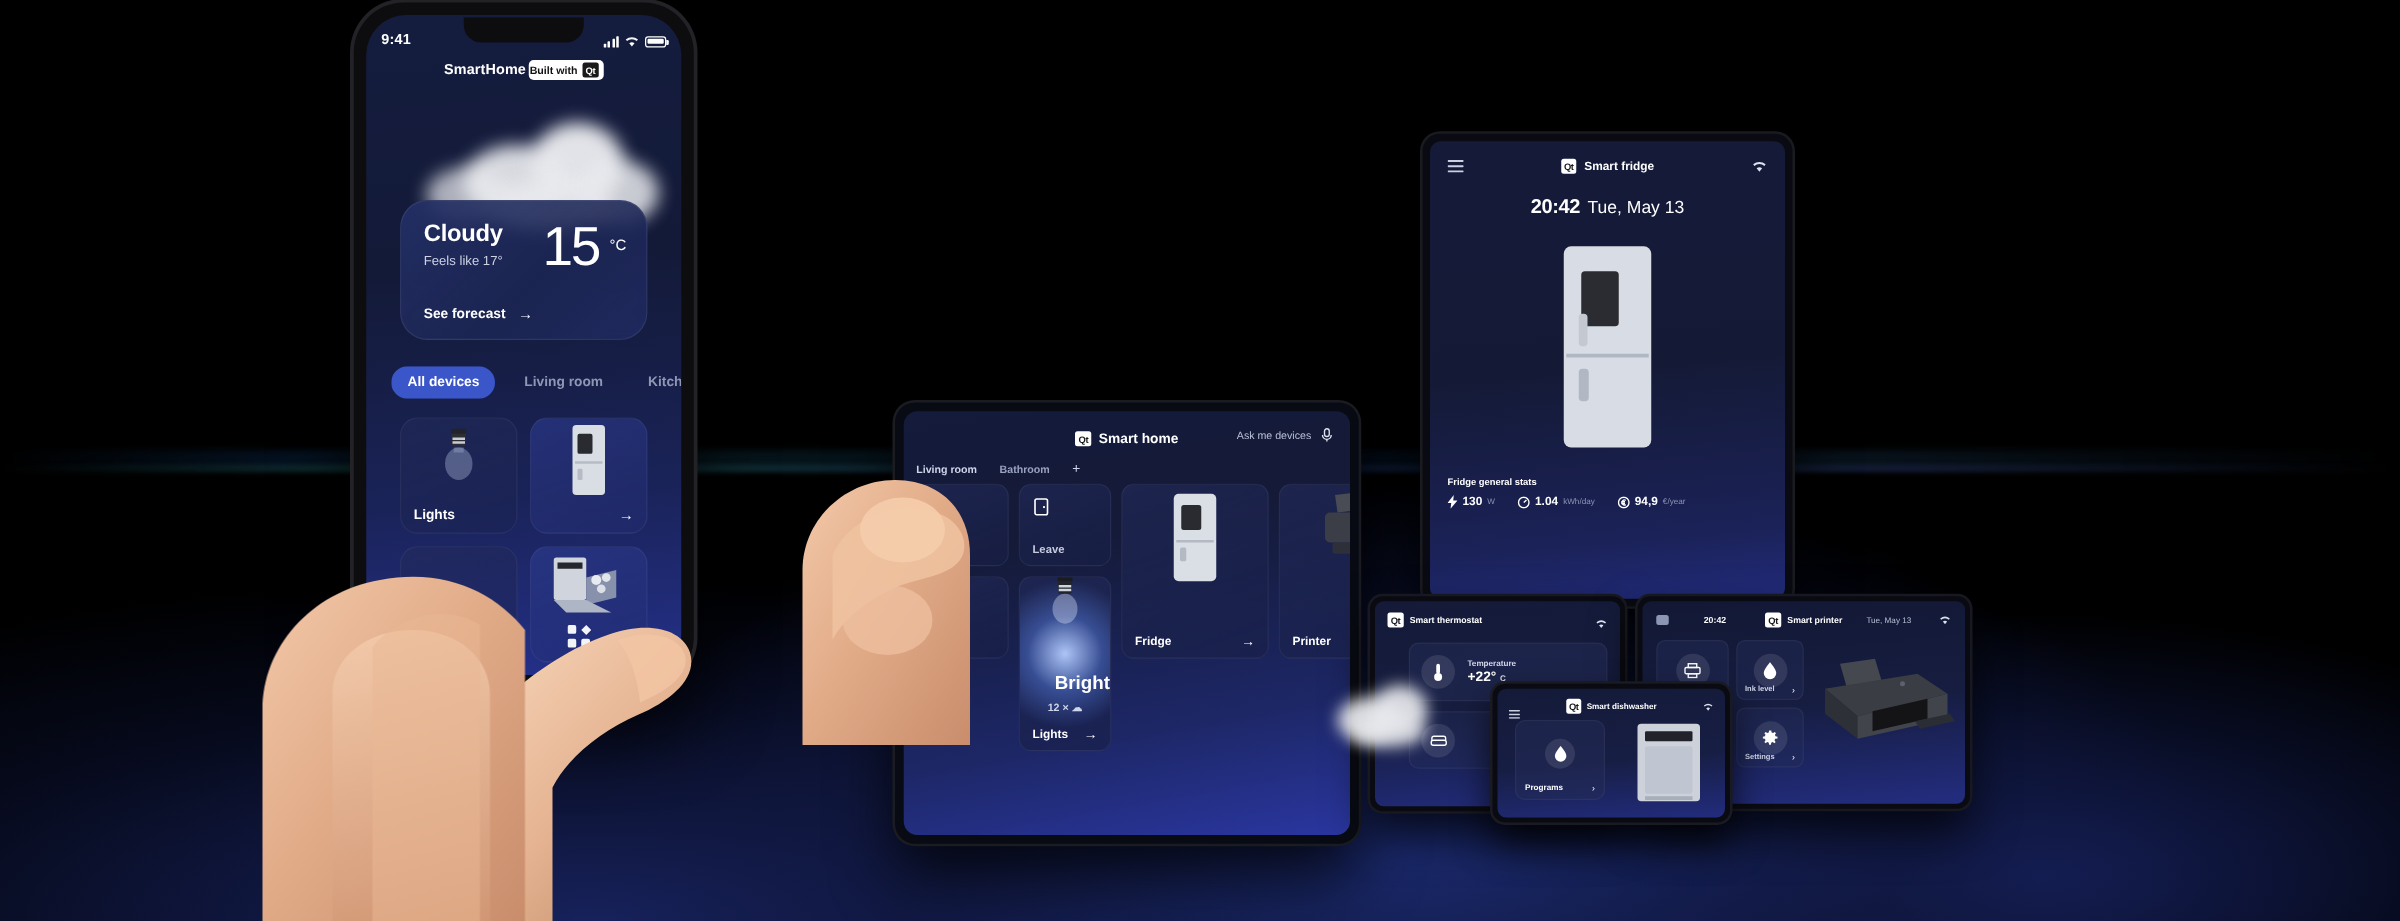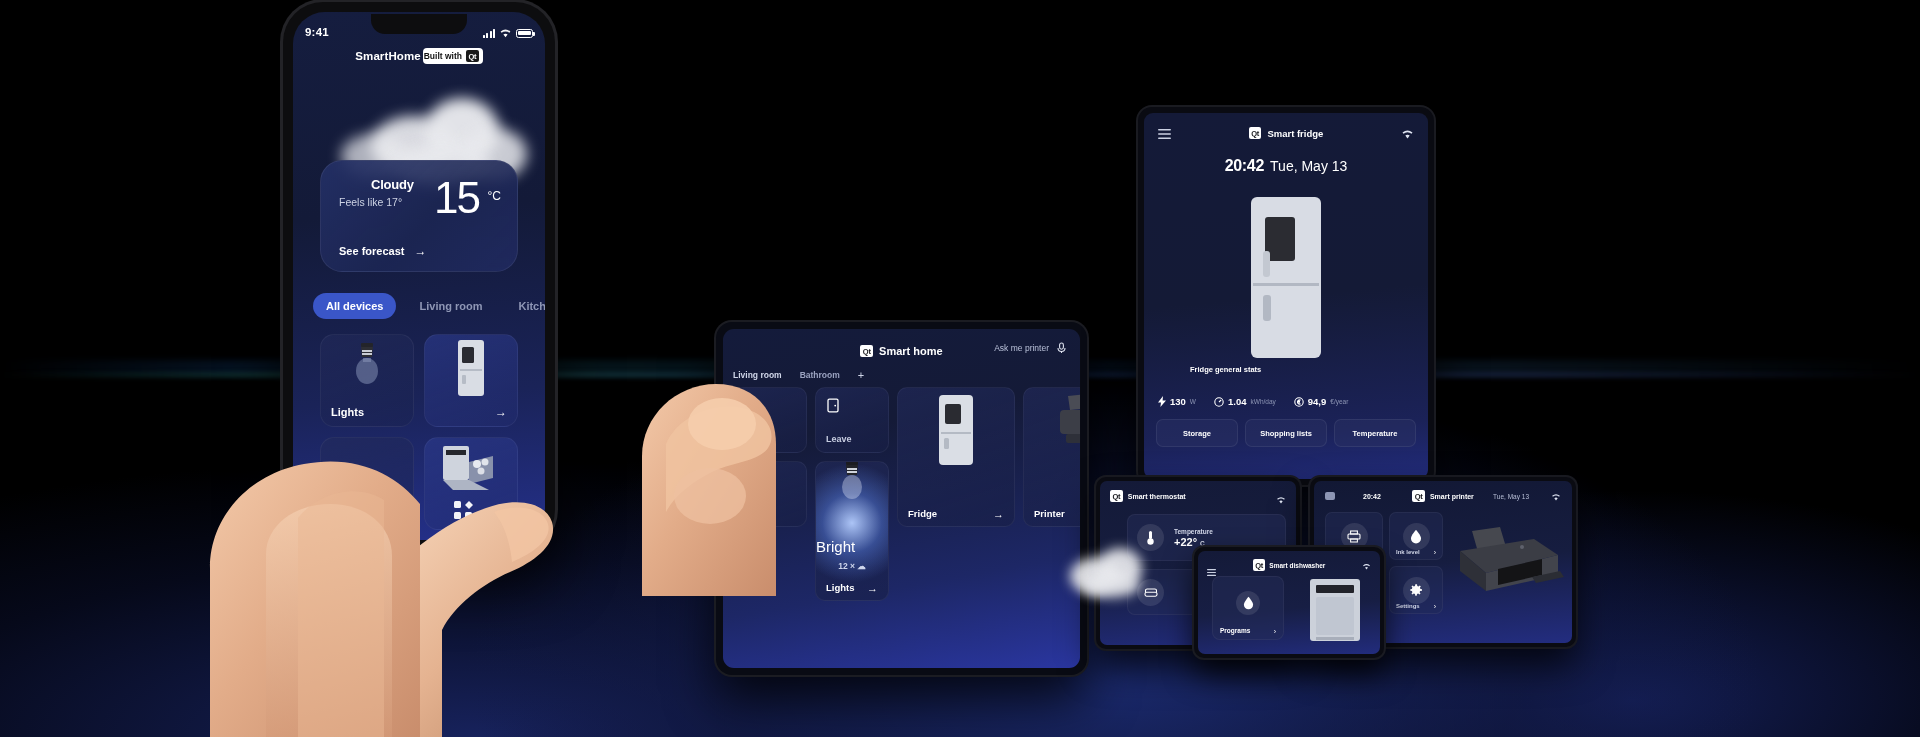--- a/index.html
+++ b/index.html
@@ -99,21 +99,21 @@
 
   .weather-card {
     position:absolute; left: 27px; right: 27px; top: 148px; height: 112px; z-index: 5;
     border-radius: 22px;
     background: linear-gradient(135deg, rgba(36,48,102,0.92) 0%, rgba(28,38,84,0.88) 55%, rgba(32,42,96,0.9) 100%);
     border: 1px solid rgba(255,255,255,0.07);
     backdrop-filter: blur(4px);
     padding: 16px 18px;
     overflow:hidden;
   }
-  .wc-cond { color:#fff; font-size: 13px; font-weight: 800; letter-spacing:-.2px;margin-left:32px; }
+  .wc-cond { color:#fff; font-size: 19px; font-weight: 800; letter-spacing:-.2px; }
   .wc-feels { color:#cdd3e4; font-size: 10.5px; margin-top: 4px; }
   .wc-temp { position:absolute; right: 38px; top: 12px; color:#fff; font-size:44px; font-weight:400; letter-spacing:-2px; }
   .wc-unit { position:absolute; right: 16px; top: 28px; color:#fff; font-size:12px; font-weight:500; }
   .wc-forecast {
     position:absolute; left: 18px; bottom: 14px;
     display:flex; align-items:center; gap: 10px;
     color:#fff; font-size: 11px; font-weight:700;
   }
   .arrow-r { font-size: 12px; line-height: 1; }
 
@@ -187,42 +187,42 @@
   .t-tile .lbl { position:absolute; left: 10px; bottom: 8px; color:#c6cce0; font-size: 9px; font-weight:600; }
   .t-tile.big { grid-row: span 2; }
   .t-tile .lbl-strong { position:absolute; left: 10px; bottom: 7px; color:#fff; font-size: 9.5px; font-weight:800;text-align:center; }
   .t-tile .arr { position:absolute; right: 10px; bottom: 6px; color:#fff; font-size: 11px; }
 
   .bulb-glow {
     position:absolute; left:50%; top: 44%; transform: translate(-50%,-50%);
     width: 120px; height: 120px; border-radius:50%;
     background: radial-gradient(circle, rgba(180,205,255,.95) 0%, rgba(90,130,230,.45) 35%, rgba(40,70,180,0) 70%);
   }
-  .bright-txt { position:absolute; left:0; right:0; top: 55%; text-align:left; color:#fff; font-size: 15px; font-weight:400; }
+  .bright-txt { position:absolute; left:0; right:0; top: 55%; text-align:right; color:#fff; font-size: 15px; font-weight:700; }
   .bright-sub { position:absolute; left:0; right:0; top: 72%; text-align:center; color:#cfd6ec; font-size: 8.5px; font-weight:700; }
 
   
   .fridge {
     left: 1138px; top: 107px; width: 296px; height: 378px;
     border-radius: 14px; background:#0a0b12;
     box-shadow: 0 0 0 2px #1a1b21, 0 22px 48px rgba(0,0,0,.8);
     padding: 6px;
   }
   .fridge .screen { inset: 6px; border-radius: 9px;
     background: linear-gradient(175deg, #141a38 0%, #141a36 50%, #1b2258 85%, #222c7d 100%); }
   .f-top { position:absolute; left:0; right:0; top: 12px; height: 16px; z-index:6;
            display:flex; align-items:center; justify-content:center; gap: 6px; }
   .f-title { color:#fff; font-size: 9.5px; font-weight:800; }
   .f-burger { position:absolute; left: 14px; top: 12px; z-index:6; }
   .f-wifi { position:absolute; right: 14px; top: 12px; z-index:6; }
   .f-time { position:absolute; left:0; right:0; top: 44px; text-align:center; z-index:6; color:#fff; }
   .f-time b { font-size: 16px; font-weight:800; letter-spacing:-.3px; }
   .f-time span { font-size: 14px; font-weight:400; margin-left: 6px; }
   .f-img { position:absolute; left:50%; transform:translateX(-50%); top: 82px; z-index:5; }
-  .f-stats-title { position:absolute; left: 14px; top: 252px; color:#fff; font-size: 7.5px; font-weight:800; z-index:6;margin-left:32px; }
+  .f-stats-title { position:absolute; left: 14px; top: 268px; color:#fff; font-size: 7.5px; font-weight:800; z-index:6; }
   .f-stats { position:absolute; left: 14px; top: 283px; right: 14px; display:flex; align-items:center; gap: 18px; z-index:6; }
   .f-stat { display:flex; align-items:center; gap: 4px; }
   .f-stat b { color:#fff; font-size: 9.5px; font-weight:800; }
   .f-stat i { color:#8d95b4; font-size: 6.5px; font-style:normal; }
   .f-btns { position:absolute; left: 12px; right: 12px; top: 306px; display:grid; grid-template-columns:1fr 1fr 1fr; gap: 7px; z-index:6; }
   .f-btn {
     height: 28px; border-radius: 7px; display:flex; align-items:center; justify-content:center;
     background: rgba(40,48,98,0.55); border:1px solid rgba(255,255,255,0.07);
     color:#fff; font-size: 7.5px; font-weight:700;
   }
@@ -431,21 +431,21 @@
   </div>
 
   <div class="device tablet">
     <div class="screen">
 
       <div class="t-header">
         <span class="qt-badge on-dark">Qt</span>
         <span class="t-title">Smart home</span>
       </div>
       <div class="t-ask">
-        <span>Ask me printer</span>
+        <span>Ask me devices</span>
         <svg width="9" height="12" viewBox="0 0 9 12" fill="none" stroke="#dfe3f0" stroke-width="1.1">
           <rect x="2.6" y="1" width="3.8" height="6.2" rx="1.9"></rect>
             <path d="M1 6a3.5 3.5 0 0 0 7 0"></path>
             <path d="M4.5 9.5v1.6"></path>
         </svg>
       </div>
 
       <div class="t-rooms">
         <span class="t-room">Living room</span>
         <span class="t-room dim">Bathroom</span>
@@ -582,25 +582,20 @@
         <span class="f-stat">
           <svg width="10" height="10" viewBox="0 0 10 10" fill="none" stroke="#fff" stroke-width="1.1">
               <circle cx="5" cy="5" r="4.2"></circle>
               <path d="M6.6 3.3a2 2 0 1 0 0 3.4M3 4.4h3M3 5.8h3"></path>
             </svg>
           <b>94,9</b>
           <i>€/year</i>
         </span>
       </div>
 
-      <div class="f-btns">
-        <div class="f-btn">Storage</div>
-        <div class="f-btn">Shopping lists</div>
-        <div class="f-btn">Temperature</div>
-      </div>
     </div>
   </div>
 
   <div class="device therm-panel">
     <div class="screen">
       <div class="tp-top">
         <span class="qt-badge on-dark">Qt</span>
         <span class="tp-title">Smart thermostat</span>
       </div>
       <span class="tp-wifi">

